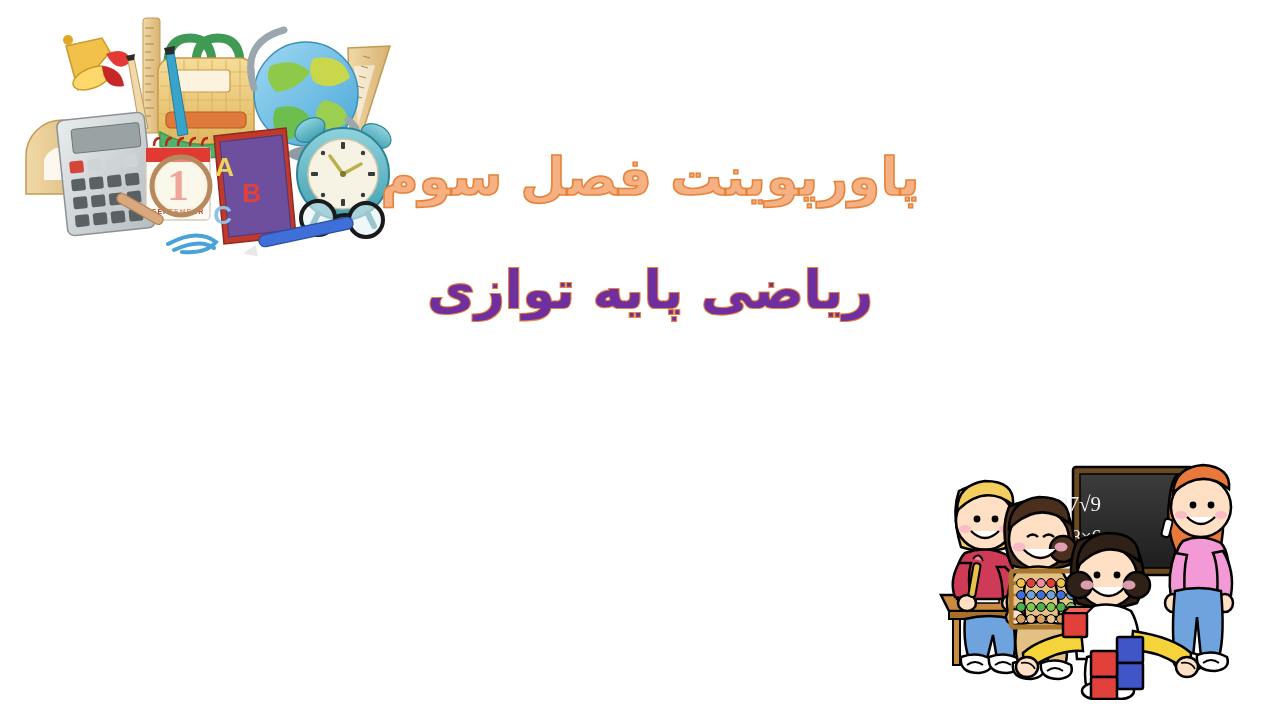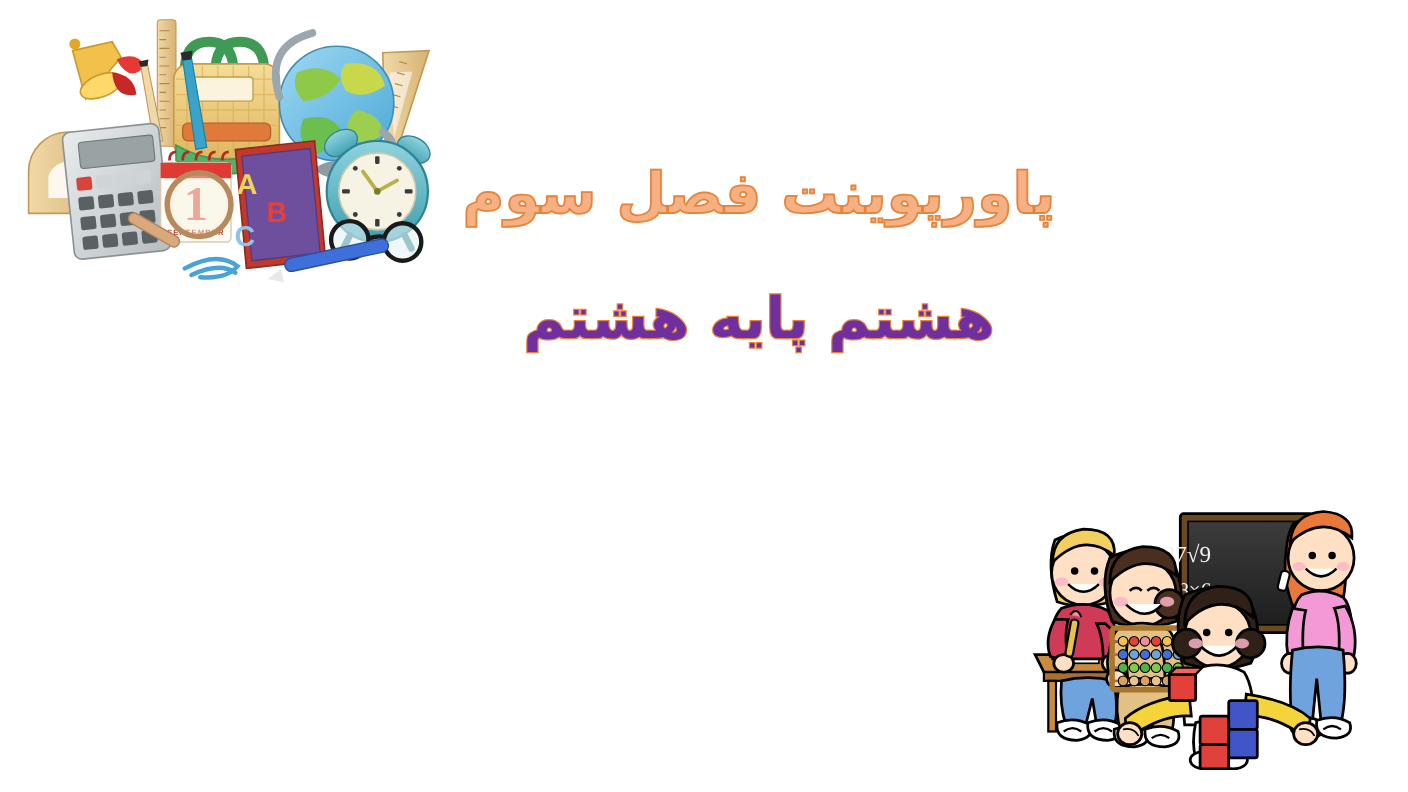--- a/index.html
+++ b/index.html
@@ -18,21 +18,20 @@
   }
 
   
   .title-block {
     position: absolute;
     left: 380px;
     top: 150px;
     width: 540px;
     text-align: center;
     direction: rtl;
-    margin-left: 40px;
   }
   .title-line {
     font-weight: bold;
     line-height: 1.05;
     white-space: nowrap;
     letter-spacing: 0.5px;
   }
   .line-1 {
     font-size: 52px;
     color: #f5b183;
@@ -271,21 +270,21 @@
 
       <g fill="none" stroke="#4aa3d8" stroke-width="4" stroke-linecap="round">
         <path d="M150 236 q30 -16 48 -2 q-10 12 -34 10"></path>
         <path d="M156 242 q26 -12 40 -2"></path>
       </g>
     </svg>
   </div>
 
   <div class="title-block">
     <div class="title-line line-1">پاورپوینت فصل سوم</div>
-    <div class="title-line line-2">هشتم پایه هشتم</div>
+    <div class="title-line line-2">ریاضی پایه توازی</div>
   </div>
 
   <div class="children">
     <svg viewBox="0 0 375 255" xmlns="http://www.w3.org/2000/svg">
       <defs>
         <linearGradient id="gBoard" x1="0" y1="0" x2="0" y2="1">
           <stop offset="0%" stop-color="#3c3c3c"></stop>
           <stop offset="100%" stop-color="#1e1e1e"></stop>
         </linearGradient>
       </defs>

